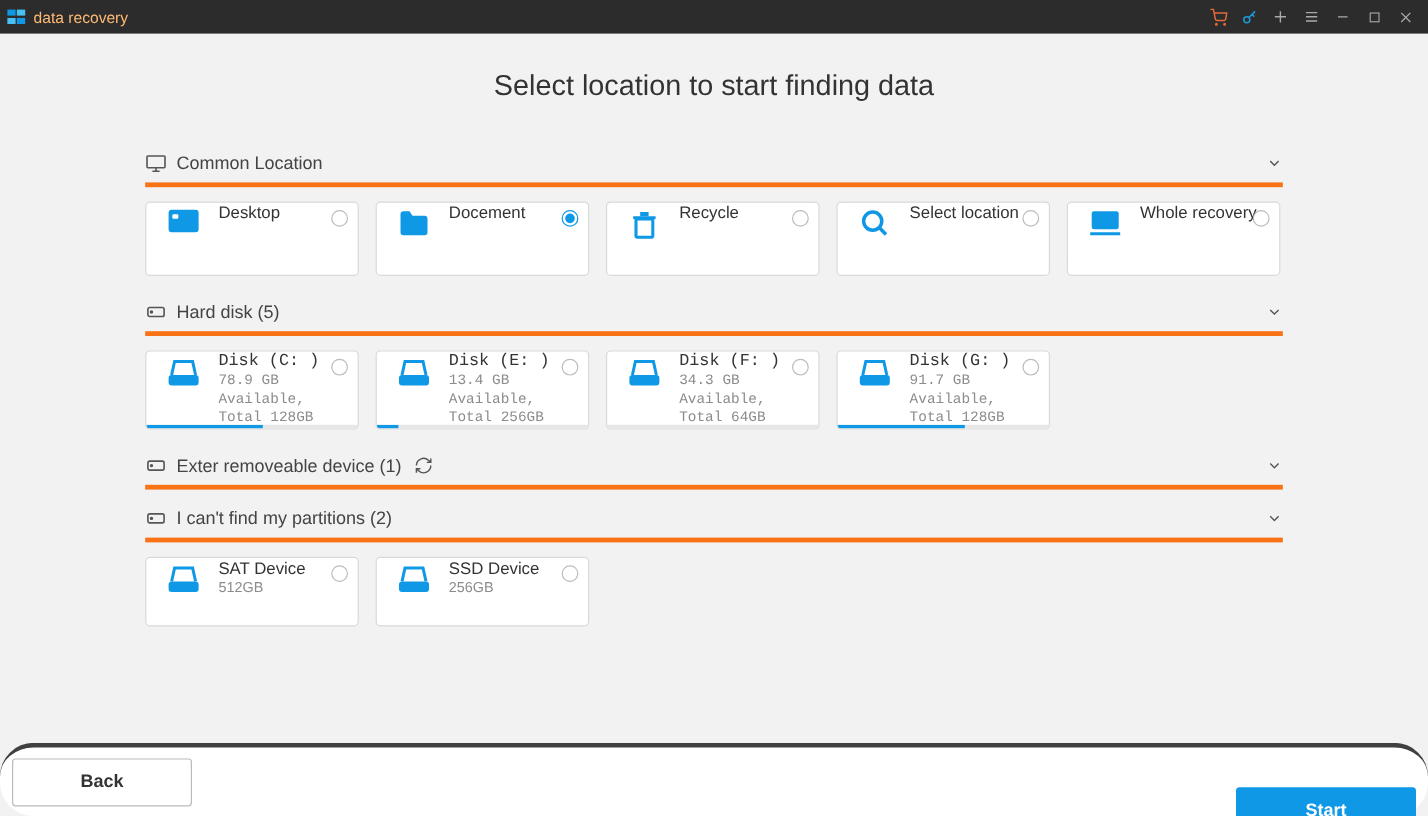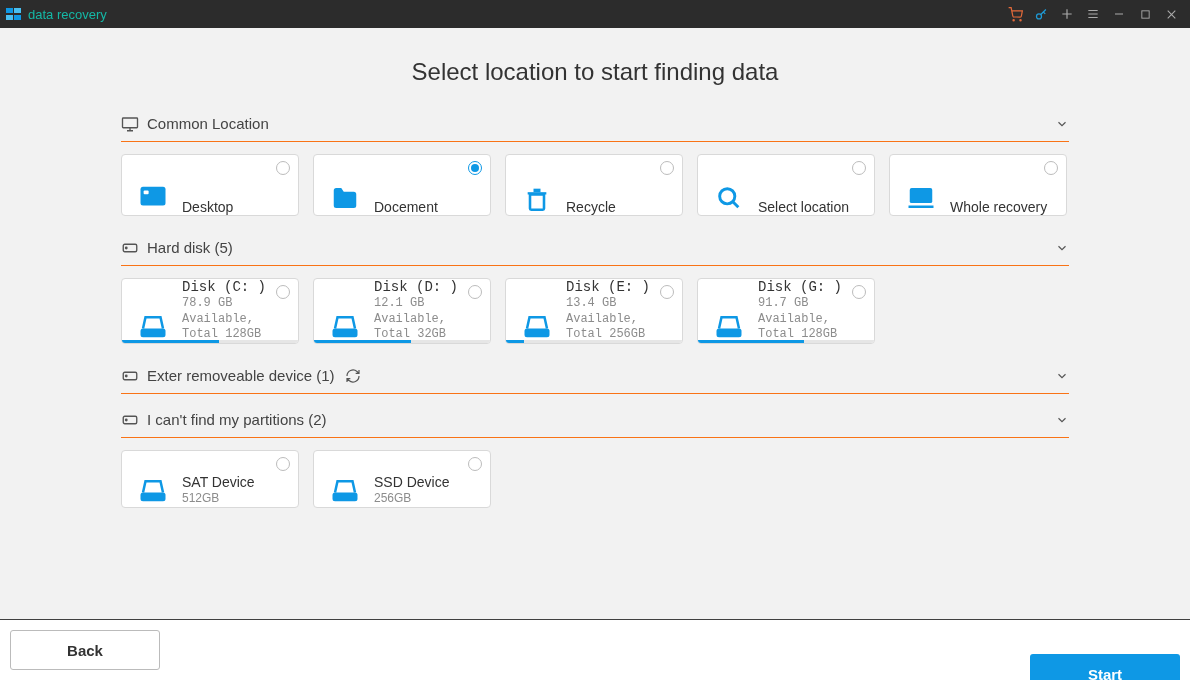--- a/index.html
+++ b/index.html
@@ -1,59 +1,59 @@
 <!DOCTYPE html>
 <html><head>
 <meta charset="utf-8">
 <style>
   * { box-sizing: border-box; margin: 0; padding: 0; }
   html, body { width: 1190px; height: 680px; font-family: -apple-system, "Segoe UI", Arial, sans-serif; background: #f2f2f2; overflow: hidden; }
   
-  .titlebar { height: 28px; background: #2c2c2c; display: flex; align-items: center; padding: 0 6px; color: #14b8a6; }
+  .titlebar { height: 28px; background: #2c2c2c; display: flex; align-items: center; padding: 0 6px; color: #fdba74; }
   .titlebar .logo { width: 16px; height: 16px; margin-right: 6px; display: inline-flex; align-items: center; justify-content: center; }
   .titlebar .title { font-size: 13px; font-weight: 500; }
   .titlebar .spacer { flex: 1; }
   .titlebar .tbtn { width: 26px; height: 28px; display: inline-flex; align-items: center; justify-content: center; color: #aaa; }
   .titlebar .tbtn.cart { color: #e46a3a; }
   .titlebar .tbtn.key  { color: #1e9bd7; }
 
   
   .main { height: 591px; overflow: hidden; }
-  .heading { text-align: center; font-size: 24px; color: #333; margin-top: 30px; margin-bottom: 24px; font-weight: 400; }
+  .heading { text-align: center; font-size: 24px; color: #333; margin-top: 30px; margin-bottom: 38px; font-weight: 400; }
 
   .content { width: 948px; margin: 0 auto; }
 
-  .section-head { display: flex; align-items: center; height: 32px; border-bottom: 1px solid #f97316; padding-bottom: 4px; margin-bottom: 12px; position: relative; }
+  .section-head { display: flex; align-items: center; height: 32px; border-bottom: 4px solid #f97316; padding-bottom: 4px; margin-bottom: 12px; position: relative; }
   .section-head .sh-icon { width: 18px; height: 18px; display: inline-flex; align-items: center; justify-content: center; margin-right: 8px; color: #555; }
   .section-head .sh-label { font-size: 15px; color: #444; }
   .section-head .sh-refresh { margin-left: 10px; color: #555; }
   .section-head .sh-chevron { position: absolute; right: 0; color: #555; }
 
   .row { display: flex; gap: 14px; margin-bottom: 18px; }
 
-  .card { position: relative; width: 178px; height: 62px; background: #fff; border: 1px solid #d9d9d9; border-radius: 4px; display: flex; align-items: flex-end; padding-left: 14px; cursor: pointer; }
+  .card { position: relative; width: 178px; height: 62px; background: #fff; border: 1px solid #d9d9d9; border-radius: 4px; display: flex; align-items: flex-start; padding-left: 14px; cursor: pointer; }
   .card .c-icon { width: 34px; height: 34px; display: inline-flex; align-items: center; justify-content: center; color: #0e98e5; flex-shrink: 0; }
   .card .c-body { margin-left: 12px; min-width: 0; }
   .card .c-title { font-size: 14px; color: #333; }
   .card .c-sub { font-size: 12px; color: #8c8c8c; line-height: 1.3; margin-top: 1px; }
   .card .c-radio { position: absolute; top: 6px; right: 8px; width: 14px; height: 14px; border: 1.5px solid #bcbcbc; border-radius: 50%; background: #fff; }
   .card.selected .c-radio { border-color: #0e98e5; }
   .card.selected .c-radio::after { content: ""; position: absolute; inset: 2px; background: #0e98e5; border-radius: 50%; }
   .card.highlight { outline: 3px solid #d22020; outline-offset: 1px; }
 
   .diskcard { height: 66px; font-family: Liberation Mono, monospace; }
   .diskcard .c-body { padding-right: 6px; }
   .diskcard .usage { position: absolute; left: 0; right: 0; bottom: 0; height: 3px; background: #e6e6e6; border-radius: 0 0 4px 4px; overflow: hidden; }
   .diskcard .usage > span { display: block; height: 100%; background: #0e98e5; }
 
   
   .devcard { height: 58px; }
 
   
-  .footer { position: absolute; left: 0; right: 0; bottom: 0; height: 61px; border-top: 1px solid #404040; background: #fff; display: flex; align-items: center; padding: 0 10px; }
+  .footer { position: absolute; left: 0; right: 0; bottom: 0; height: 61px; border-top: 4px solid #404040; background: #fff; display: flex; align-items: center; padding: 0 10px; border-radius: 28px; }
   .btn { height: 40px; border-radius: 3px; font-size: 15px; display: inline-flex; align-items: center; justify-content: center; cursor: pointer; }
   .btn-back { width: 150px; border: 1px solid #bbb; background: #fff; color: #333; font-weight: 600; }
   .btn-start { width: 150px; background: #0e98e5; color: #fff; font-weight: 600; margin-left: auto; margin-top: 48px; }
 
   svg { display: block; }
 </style>
 </head>
 <body>
 
 <div class="titlebar">
@@ -223,42 +223,42 @@
           </div>
         </div>
         <div class="card diskcard">
           <span class="c-icon">
             <svg width="30" height="30" viewBox="0 0 24 24" fill="currentColor">
               <path d="M4 14h16a2 2 0 0 1 2 2v3a2 2 0 0 1-2 2H4a2 2 0 0 1-2-2v-3a2 2 0 0 1 2-2z"></path>
               <path d="M4 14 6 5h12l2 9" fill="none" stroke="currentColor" stroke-width="2"></path>
             </svg>
           </span>
           <div class="c-body">
-            <div class="c-title">Disk (D: )</div>
-            <div class="c-sub">12.1 GB Available, Total 32GB</div>
-          </div>
-          <span class="c-radio"></span>
-          <div class="usage">
-            <span style="width:55%"></span>
-          </div>
-        </div>
-        <div class="card diskcard">
-          <span class="c-icon">
-            <svg width="30" height="30" viewBox="0 0 24 24" fill="currentColor">
-              <path d="M4 14h16a2 2 0 0 1 2 2v3a2 2 0 0 1-2 2H4a2 2 0 0 1-2-2v-3a2 2 0 0 1 2-2z"></path>
-              <path d="M4 14 6 5h12l2 9" fill="none" stroke="currentColor" stroke-width="2"></path>
-            </svg>
-          </span>
-          <div class="c-body">
             <div class="c-title">Disk (E: )</div>
             <div class="c-sub">13.4 GB Available, Total 256GB</div>
           </div>
           <span class="c-radio"></span>
           <div class="usage">
             <span style="width:10%"></span>
+          </div>
+        </div>
+        <div class="card diskcard">
+          <span class="c-icon">
+            <svg width="30" height="30" viewBox="0 0 24 24" fill="currentColor">
+              <path d="M4 14h16a2 2 0 0 1 2 2v3a2 2 0 0 1-2 2H4a2 2 0 0 1-2-2v-3a2 2 0 0 1 2-2z"></path>
+              <path d="M4 14 6 5h12l2 9" fill="none" stroke="currentColor" stroke-width="2"></path>
+            </svg>
+          </span>
+          <div class="c-body">
+            <div class="c-title">Disk (F: )</div>
+            <div class="c-sub">34.3 GB Available, Total 64GB</div>
+          </div>
+          <span class="c-radio"></span>
+          <div class="usage">
+            <span style="width:0%"></span>
           </div>
         </div>
         <div class="card diskcard">
           <span class="c-icon">
             <svg width="30" height="30" viewBox="0 0 24 24" fill="currentColor">
               <path d="M4 14h16a2 2 0 0 1 2 2v3a2 2 0 0 1-2 2H4a2 2 0 0 1-2-2v-3a2 2 0 0 1 2-2z"></path>
               <path d="M4 14 6 5h12l2 9" fill="none" stroke="currentColor" stroke-width="2"></path>
             </svg>
           </span>
           <div class="c-body">

